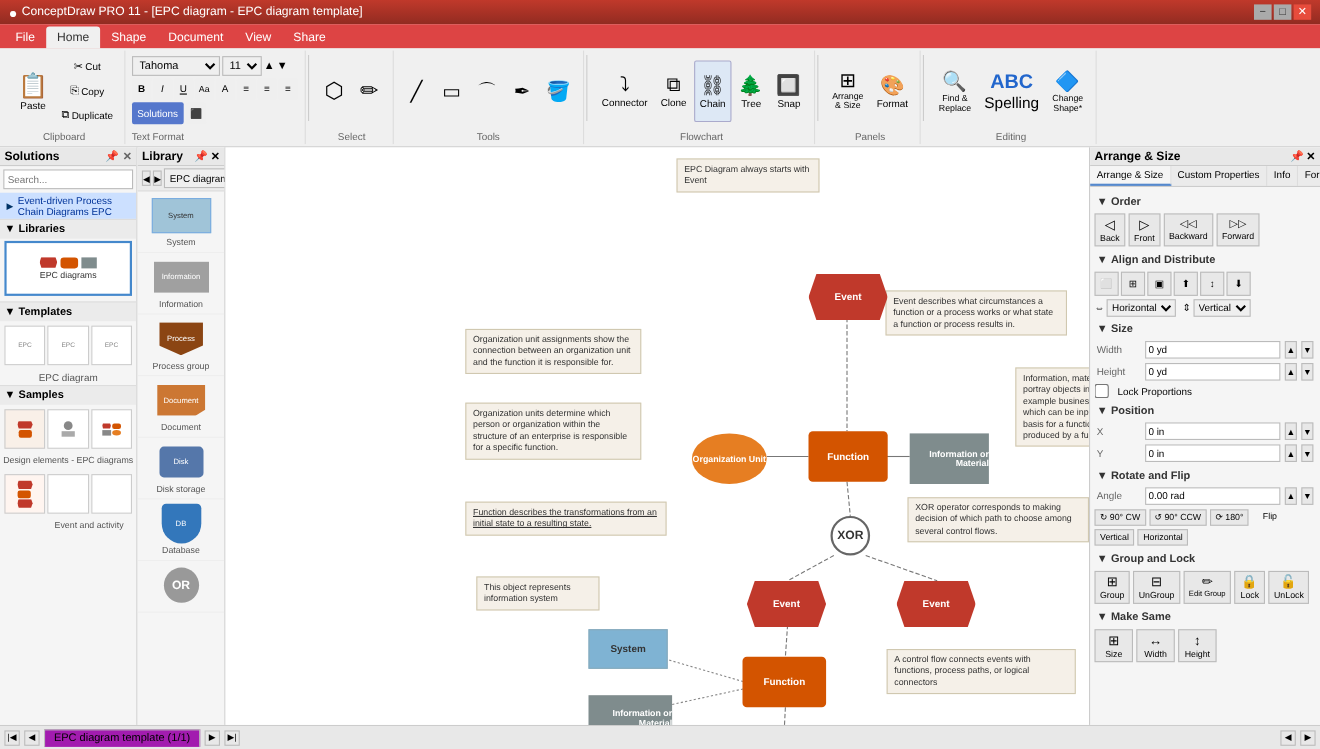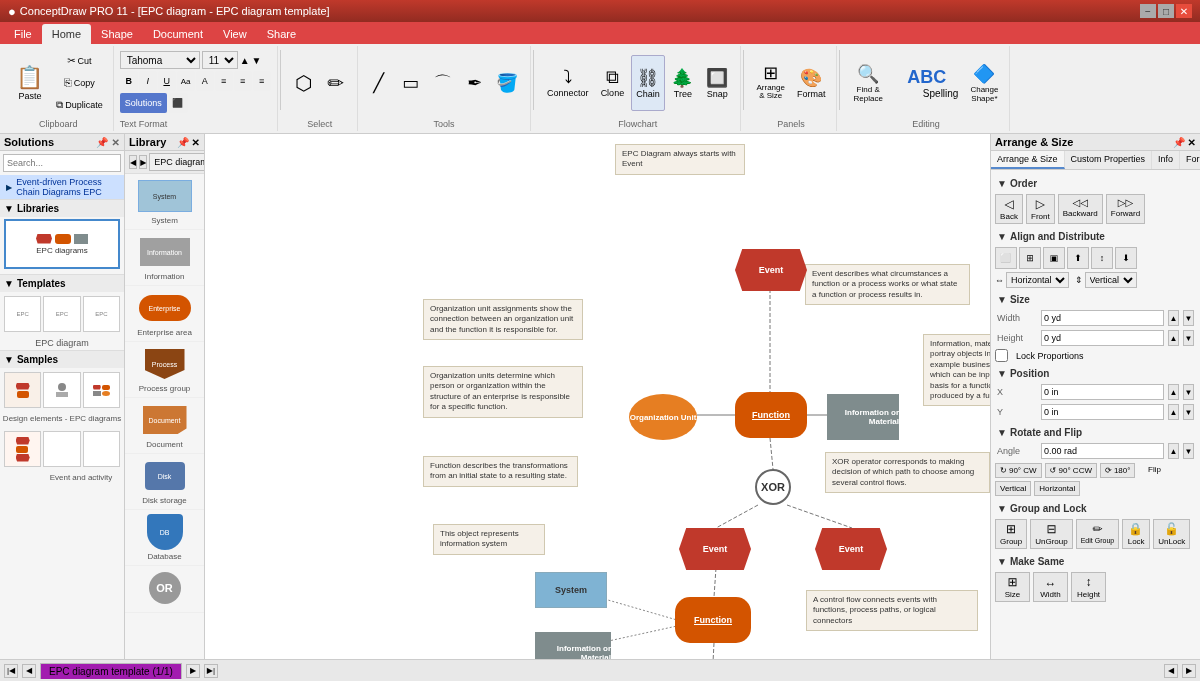--- a/index.html
+++ b/index.html
@@ -410,23 +410,22 @@
     }
 
     
     .epc-event {
       background: #c0392b;
       clip-path: polygon(10% 0%, 90% 0%, 100% 50%, 90% 100%, 10% 100%, 0% 50%);
       color: white;
     }
     .epc-function {
       background: #d35400;
-      border-radius: 15px;
+      border-radius: 4px;
       color: white;
-      text-decoration: underline;
     }
     .epc-org {
       background: #e67e22;
       border-radius: 50%;
       color: white;
     }
     .epc-info {
       background: #7f8c8d;
       color: white;
     }
@@ -665,21 +664,21 @@
   <div class="separator"></div>
 
   <div class="ribbon-group" style="min-width:90px;">
     <div class="ribbon-buttons">
       <div class="ribbon-btn">
         <span style="font-size:18px;">🔍</span>
         <span style="font-size:8px; text-align:center;">Find &amp;<br>Replace</span>
       </div>
       <div class="ribbon-btn">
         <span style="font-size:18px; font-weight:bold; color:#2266cc;">ABC</span>
-        <span style="font-size:10px;margin-left:28px;">Spelling</span>
+        <span style="font-size:14px;">Spelling</span>
       </div>
       <div class="ribbon-btn">
         <span style="font-size:18px;">🔷</span>
         <span style="font-size:8px; text-align:center;">Change<br>Shape*</span>
       </div>
     </div>
     <span class="ribbon-group-label">Editing</span>
   </div>
 </div>
 
@@ -802,26 +801,20 @@
         <span class="lib-item-label">System</span>
       </div>
 
       <div class="lib-item">
         <div class="lib-item-shape">
           <div style="width:50px; height:28px; background:#a0a0a0; display:flex; align-items:center; justify-content:center; font-size:7px; color:white;">Information</div>
         </div>
         <span class="lib-item-label">Information</span>
       </div>
 
-      <div class="lib-item">
-        <div class="lib-item-shape">
-          <div style="width:52px; height:26px; background:#d35400; border-radius:13px; display:flex; align-items:center; justify-content:center; font-size:7px; color:white;">Enterprise</div>
-        </div>
-        <span class="lib-item-label">Enterprise area</span>
-      </div>
 
       <div class="lib-item">
         <div class="lib-item-shape">
           <div style="width:40px; height:30px; background:#8B4513; display:flex; align-items:center; justify-content:center; font-size:7px; color:white; clip-path:polygon(0 0, 100% 0, 100% 70%, 50% 100%, 0 70%);">Process</div>
         </div>
         <span class="lib-item-label">Process group</span>
       </div>
 
       <div class="lib-item">
         <div class="lib-item-shape">
@@ -893,21 +886,21 @@
       </div>
 
       <div class="desc-box" style="left:218px; top:232px; width:160px;">
         <span>Organization units determine which person or organization within the structure of an enterprise is responsible for a specific function.</span>
       </div>
 
       <div class="desc-box" style="left:718px; top:200px; width:170px;">
         <span>Information, material, or resource objects portray objects in the real world, for example business objects, entities, etc., which can be input data serving as the basis for a function, or output data produced by a function.</span>
       </div>
 
-      <div class="desc-box" style="left:218px; top:322px; width:155px;">
+      <div class="desc-box" style="left:218px; top:322px; width:183px;text-decoration:underline;">
         <span>Function describes the transformations from an initial state to a resulting state.</span>
       </div>
 
       <div class="desc-box" style="left:620px; top:318px; width:165px;">
         <span>XOR operator corresponds to making decision of which path to choose among several control flows.</span>
       </div>
 
       <div class="desc-box" style="left:228px; top:390px; width:112px;">
         <span>This object represents information system</span>
       </div>

